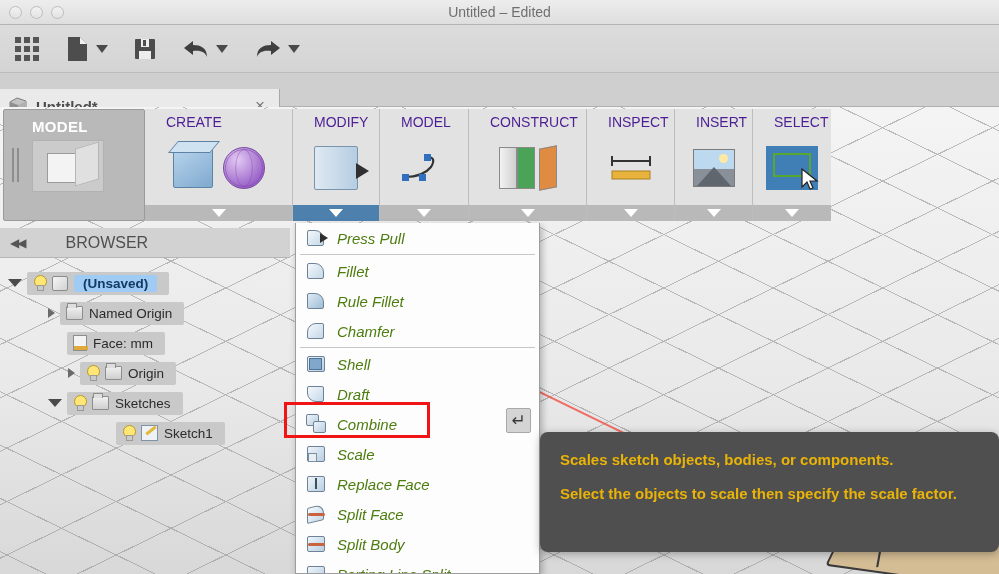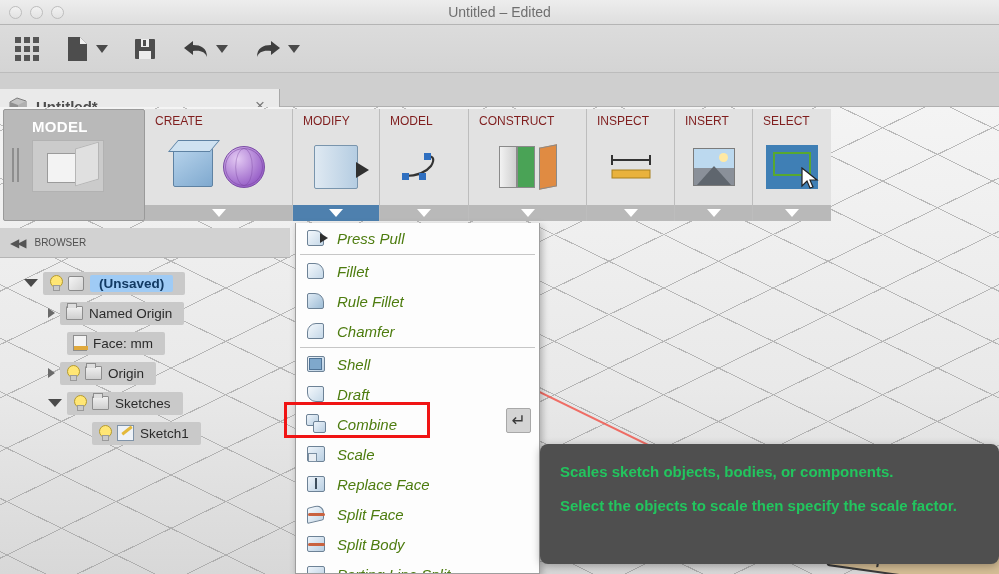--- a/index.html
+++ b/index.html
@@ -97,21 +97,21 @@
                 background: #cbcbcb; border: 1px solid #b2b2b2; }
   .model-icon:before{ content:""; position:absolute; left:14px; top:12px; width:28px;height:28px;
       background:#f3f3f3; border:1px solid #9b9b9b;}
   .model-icon:after{ content:""; position:absolute; left:42px; top:4px; width:22px;height:36px;
       background:#e0e0e0; border:1px solid #b6b6b6; transform:skewY(-16deg);}
 
   .panel {
     background: #e2e2e2; border-right: 1px solid #bdbdbd;
     margin: 2px 0; display: flex; flex-direction: column;
   }
-  .panel .pname { font-size: 12px; color: #7f1d1d; padding: 5px 0 0 10px; }
+  .panel .pname { font-size: 14px; color: #4c1d95; padding: 5px 0 0 10px; margin-left: 11px; }
   .panel .picons { flex: 1; display: flex; align-items: center; justify-content: center; gap: 10px; }
   .panel .pdrop {
     height: 16px; background: #b9b9b9; display: flex; align-items: center; justify-content: center;
     pointer-events: auto; cursor: default;
   }
   .panel .pdrop.active { background: #4e80ae; }
   .dcaret { width:0;height:0;border-left:7px solid transparent;border-right:7px solid transparent;
             border-top:8px solid #fff; }
 
   
@@ -151,21 +151,21 @@
   .select-box:before{content:"";position:absolute;left:7px;top:7px;width:34px;height:20px;
       border:2px solid #58a830;background:transparent;}
 
   
   .browser {
     position: absolute; left: 0; top: 228px; width: 290px; height: 346px;
   }
   .bhead { height: 30px; background: #d2d2d2; border-bottom:1px solid #b5b5b5;
            display:flex; align-items:center; gap:10px; padding-left: 10px; }
   .bhead .arrows { color:#555; font-size:12px; letter-spacing:-2px; }
-  .bhead .btxt { font-size: 10px; color:#4f4f4f; }
+  .bhead .btxt { font-size: 16px; color:#4f4f4f;margin-left:31px; }
   .tree { padding-top: 12px; }
   .node { display:flex; align-items:center; height:26px; margin-bottom:4px; }
   .node .chip { display:flex; align-items:center; gap:6px; background:#c9c9c9;
                 border-radius:2px; padding: 2px 12px 2px 6px; height:23px; }
   .node .nlabel { font-size:13.5px; color:#2b2b2b; }
   .node .nlabel.sel { background:#9fcbf5; color:#123a63; font-weight:bold; padding:1px 9px; border-radius:2px; }
   .tri { width:0;height:0; margin-right:5px; }
   .tri.closed { border-top:5px solid transparent;border-bottom:5px solid transparent;border-left:7px solid #6a6a6a; }
   .tri.open { border-left:7px solid transparent;border-right:7px solid transparent;border-top:8px solid #4a4a4a; }
   .tri.empty { width:7px;height:10px;border:0; }
@@ -215,22 +215,22 @@
   .pinbtn {
     position: absolute; left: 506px; top: 408px; width: 25px; height: 25px;
     background: #d4d4d4; border: 1px solid #a8a8a8; border-radius: 2px;
     display:flex; align-items:center; justify-content:center;
     font-size: 17px; color:#3a3a3a;
   }
 
   
   .tooltip {
     position: absolute; left: 540px; top: 432px; width: 459px; height: 120px;
-    background: #4f4f4f; border-radius: 8px; color:#22c55e;
-    padding: 18px 20px; box-shadow: 0 2px 8px rgba(0,0,0,.3); margin-top: 12px;
+    background: #4f4f4f; border-radius: 8px; color:#eab308;
+    padding: 18px 20px; box-shadow: 0 2px 8px rgba(0,0,0,.3);
   }
   .tooltip p { font-size: 15px; font-weight: bold; line-height: 1.35; }
   .tooltip p.second { margin-top: 14px; }
 </style>
 </head>
 <body>
 
 <div id="app">
 
   <div class="titlebar">
@@ -407,21 +407,21 @@
     </div>
   </div>
 
   <div class="browser">
     <div class="bhead">
       <span class="arrows">◀◀</span>
       <span class="btxt">BROWSER</span>
     </div>
     <div class="tree">
 
-      <div class="node" style="padding-left:24px">
+      <div class="node" style="padding-left:8px">
         <span class="tri open"></span>
         <span class="chip">
           <span class="bulb"></span>
           <span class="cubeico"></span>
           <span class="nlabel sel">(Unsaved)</span>
         </span>
       </div>
 
       <div class="node" style="padding-left:48px">
         <span class="tri closed"></span>
@@ -432,39 +432,39 @@
       </div>
 
       <div class="node" style="padding-left:55px">
         <span class="tri empty"></span>
         <span class="chip">
           <span class="docico"></span>
           <span class="nlabel">Face: mm</span>
         </span>
       </div>
 
-      <div class="node" style="padding-left:48px">
+      <div class="node" style="padding-left:68px">
         <span class="tri closed"></span>
         <span class="chip">
           <span class="bulb"></span>
           <span class="folder"></span>
           <span class="nlabel">Origin</span>
         </span>
       </div>
 
       <div class="node" style="padding-left:48px">
         <span class="tri open"></span>
         <span class="chip">
           <span class="bulb"></span>
           <span class="folder"></span>
           <span class="nlabel">Sketches</span>
         </span>
       </div>
 
-      <div class="node" style="padding-left:80px">
+      <div class="node" style="padding-left:104px">
         <span class="tri empty"></span>
         <span class="chip">
           <span class="bulb"></span>
           <span class="sketchico"></span>
           <span class="nlabel">Sketch1</span>
         </span>
       </div>
     </div>
   </div>
 

